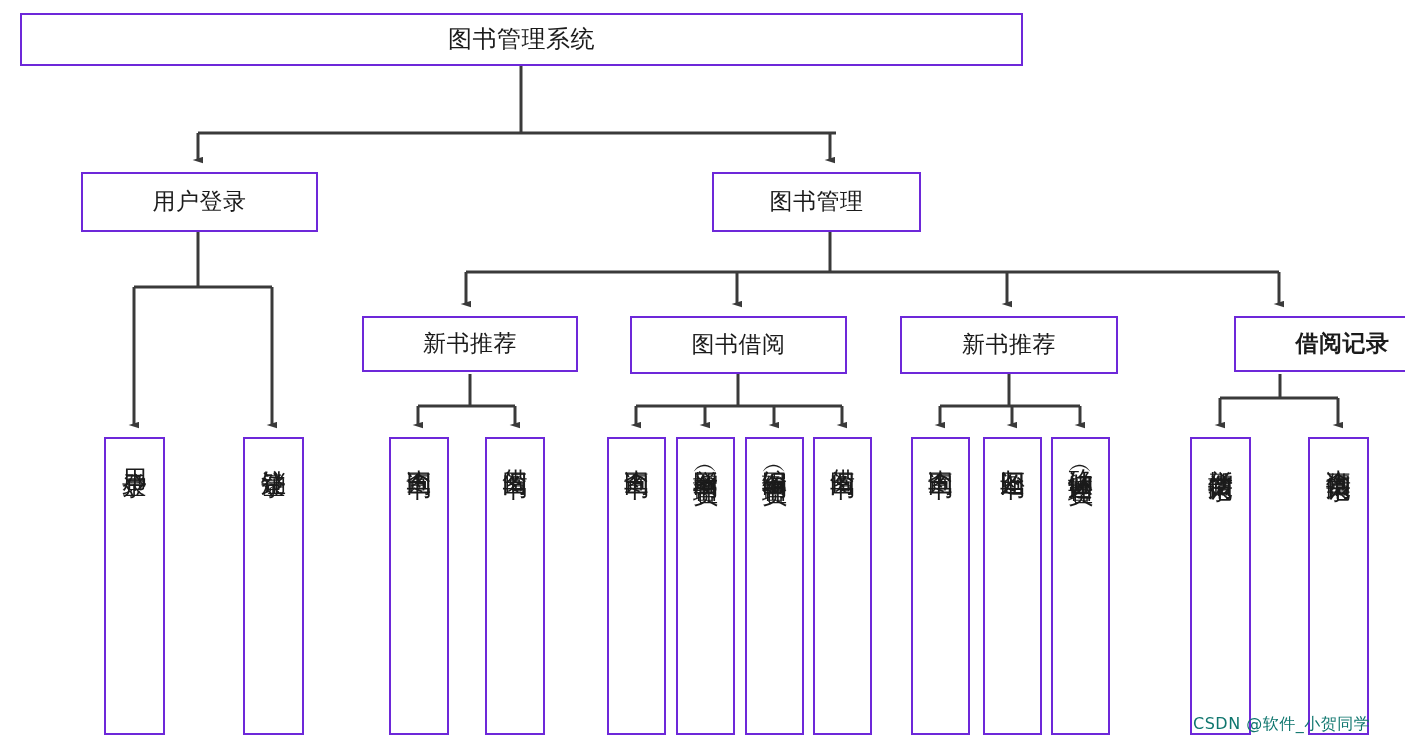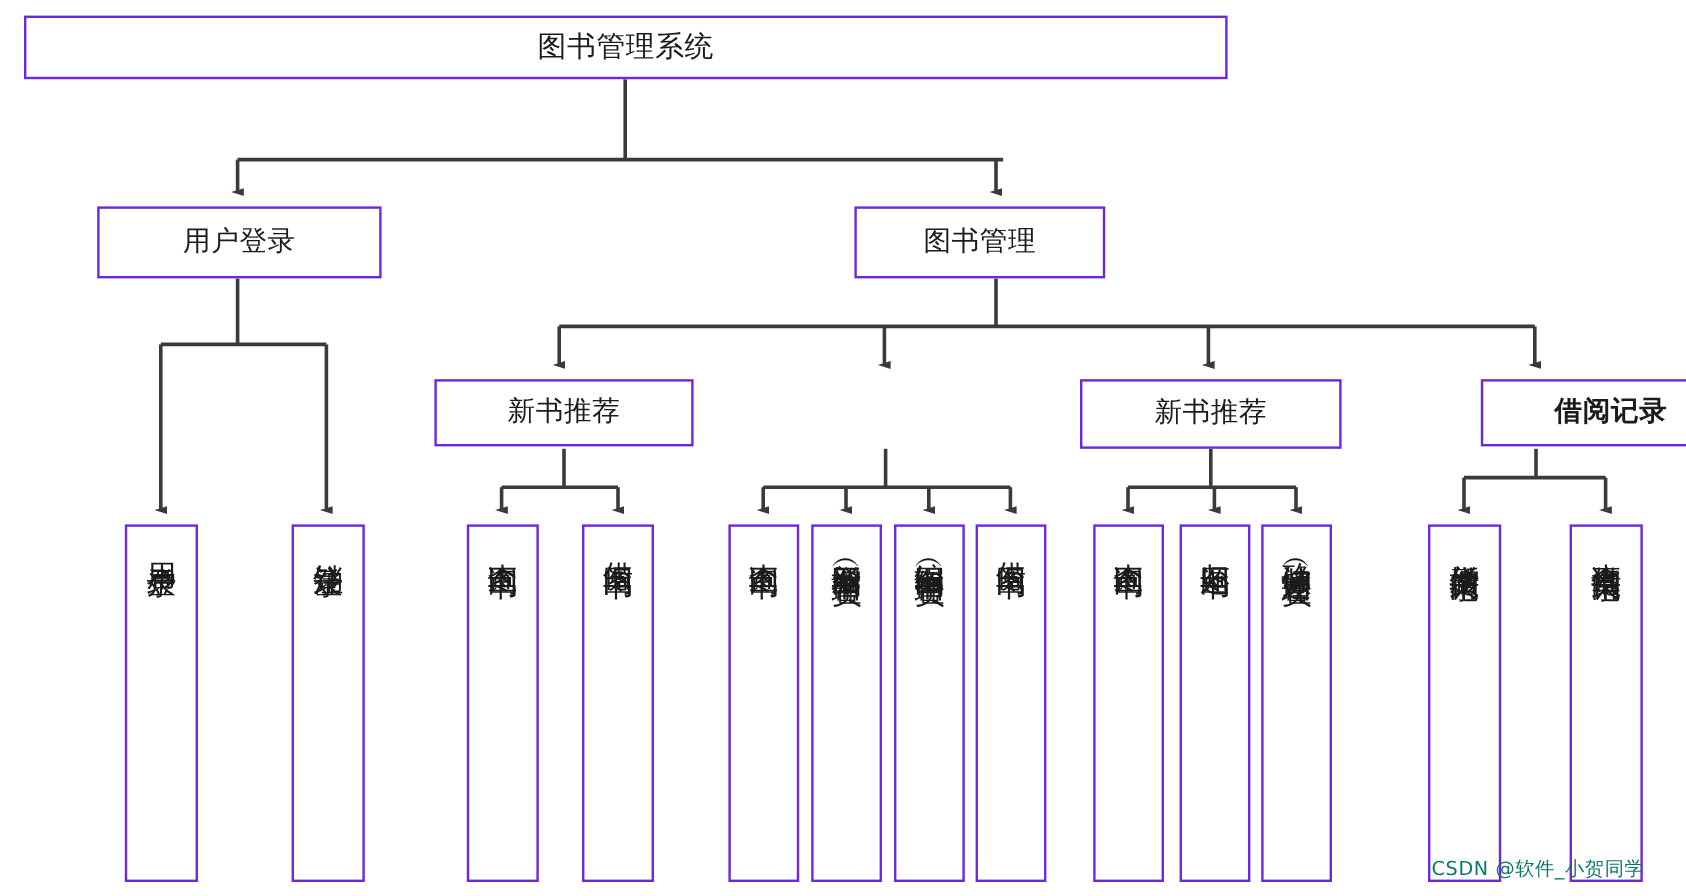--- a/index.html
+++ b/index.html
@@ -131,20 +131,23 @@
   <div class="node horiz" style="left:81px;top:172px;width:237px;height:60px;">
     <span class="label">用户登录</span>
   </div>
   <div class="node horiz" style="left:712px;top:172px;width:209px;height:60px;">
     <span class="label">图书管理</span>
   </div>
 
   <div class="node horiz" style="left:362px;top:316px;width:216px;height:56px;">
     <span class="label">新书推荐</span>
   </div>
+  <div class="node horiz" style="left:630px;top:316px;width:217px;height:58px;">
+    <span class="label">图书借阅</span>
+  </div>
   <div class="node horiz" style="left:900px;top:316px;width:218px;height:58px;">
     <span class="label">新书推荐</span>
   </div>
   <div class="node horiz" style="left:1234px;top:316px;width:217px;height:56px;font-weight:bold;">
     <span class="label">借阅记录</span>
   </div>
 
   <div class="node vert" style="left:104px;top:437px;width:61px;height:298px;">
     <span class="label">用户登录</span>
   </div>

